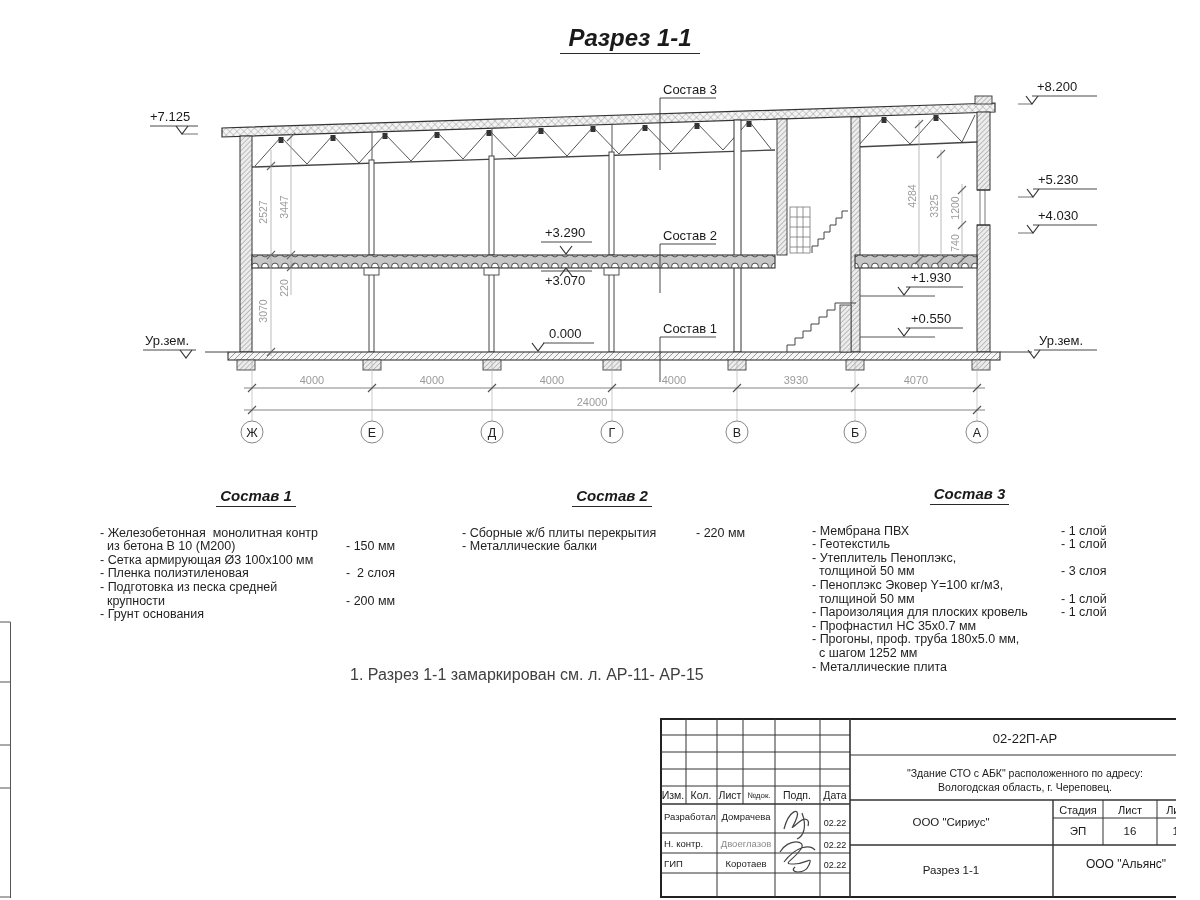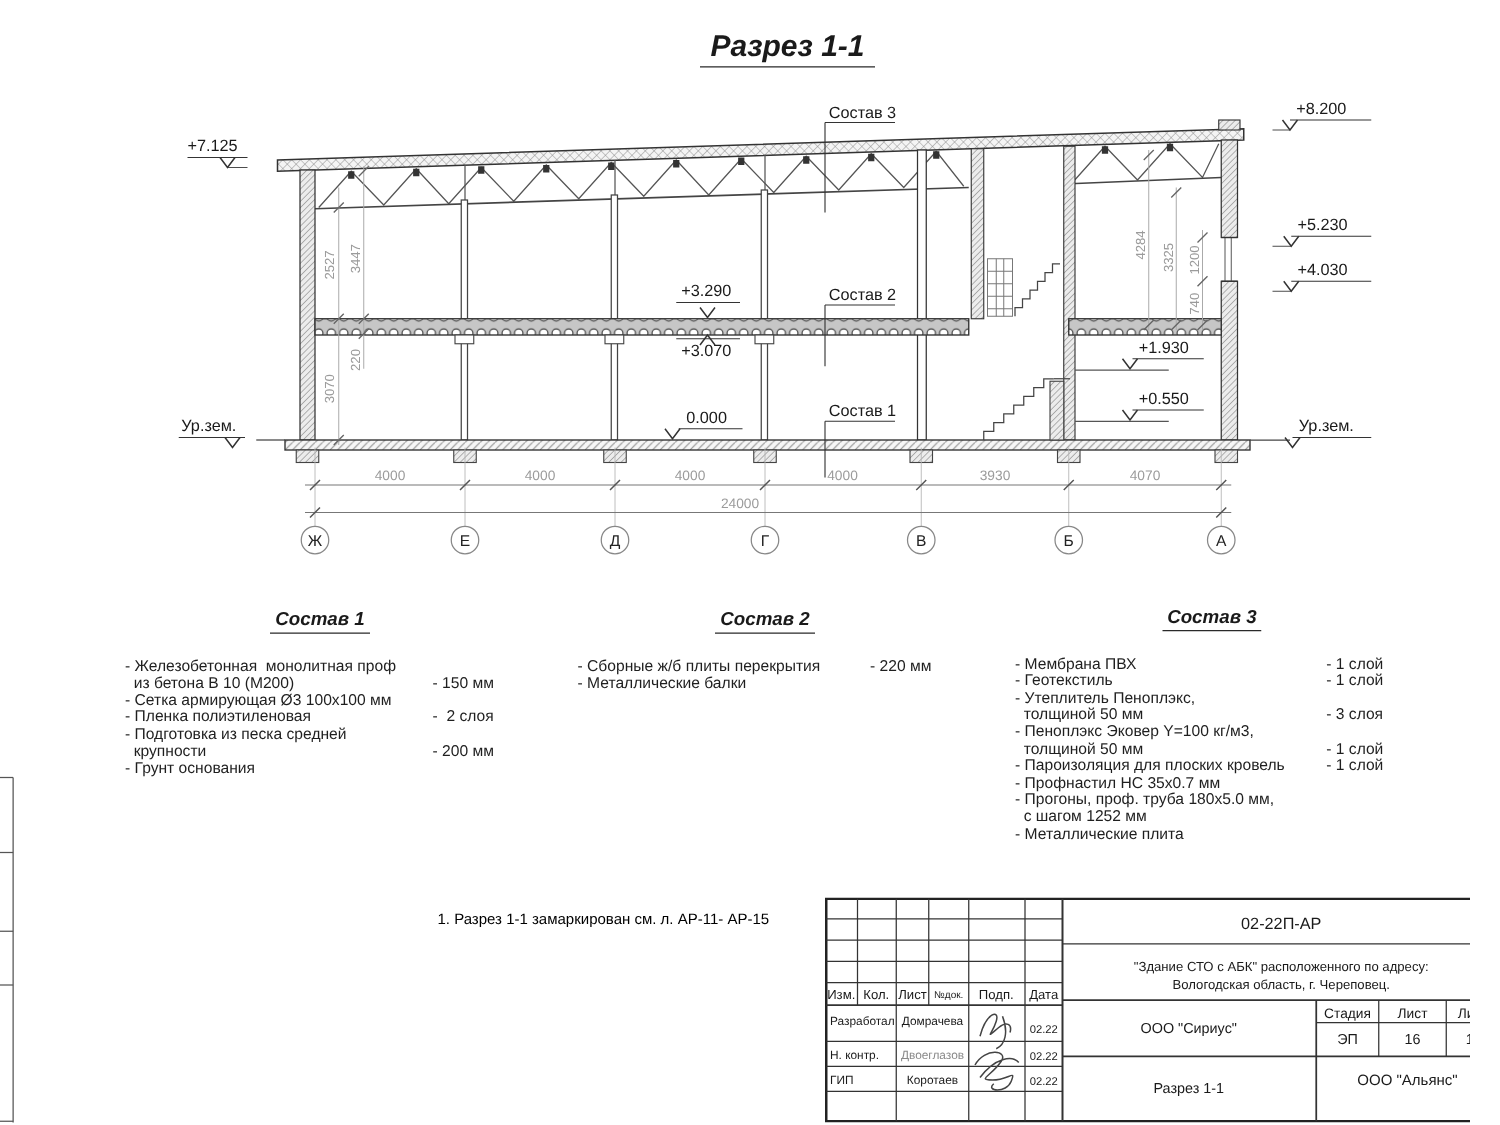--- a/index.html
+++ b/index.html
@@ -13,21 +13,21 @@
   svg text { font-family:"Liberation Sans", sans-serif; }
   .spec { position:absolute; color:#1f1f1f; font-size:12.5px; line-height:13.6px; }
   .spec-title { text-align:center; font-size:15px; font-style:italic; font-weight:bold; margin-bottom:24px; color:#1a1a1a; }
   .spec-title span { border-bottom:1px solid #2a2a2a; padding:0 4px 2px; }
   .spec-line { display:flex; }
   .spec-line .st { white-space:pre; }
   .spec-line .sv { margin-left:auto; width:66px; white-space:pre; }
   #spec1 { left:100px; top:489px; width:312px; }
   #spec2 { left:462px; top:489px; width:300px; }
   #spec3 { left:812px; top:487px; width:315px; }
-  .note { position:absolute; left:350px; top:728px; font-size:12px; color:#000000; }
+  .note { position:absolute; left:350px; top:666px; font-size:16px; color:#404040; }
   #titleblock { position:absolute; left:660px; top:718px; }
   #leftstamp { position:absolute; left:0; top:620px; }
   #cornerbox { position:absolute; left:1176px; top:6px; width:23px; height:15px; border:1px solid #555; }
 </style>
 </head>
 <body>
 
 <div id="sheet">
 
   <div id="cornerbox"></div>
@@ -279,21 +279,21 @@
       <text x="612" y="436.5" text-anchor="middle" font-size="12.5" fill="#222">Г</text>
       <text x="737" y="436.5" text-anchor="middle" font-size="12.5" fill="#222">В</text>
       <text x="855" y="436.5" text-anchor="middle" font-size="12.5" fill="#222">Б</text>
       <text x="977" y="436.5" text-anchor="middle" font-size="12.5" fill="#222">А</text>
     </g>
   </svg>
 
   <div id="spec1" class="spec">
     <div class="spec-title"><span>Состав 1</span></div>
     <div class="spec-line">
-        <span class="st">- Железобетонная  монолитная проф</span>
+        <span class="st">- Железобетонная  монолитная контр</span>
         <span class="sv"></span>
       </div>
     <div class="spec-line">
         <span class="st">  из бетона В 10 (М200)</span>
         <span class="sv">- 150 мм</span>
       </div>
     <div class="spec-line">
         <span class="st">- Сетка армирующая Ø3 100x100 мм</span>
         <span class="sv"></span>
       </div>

